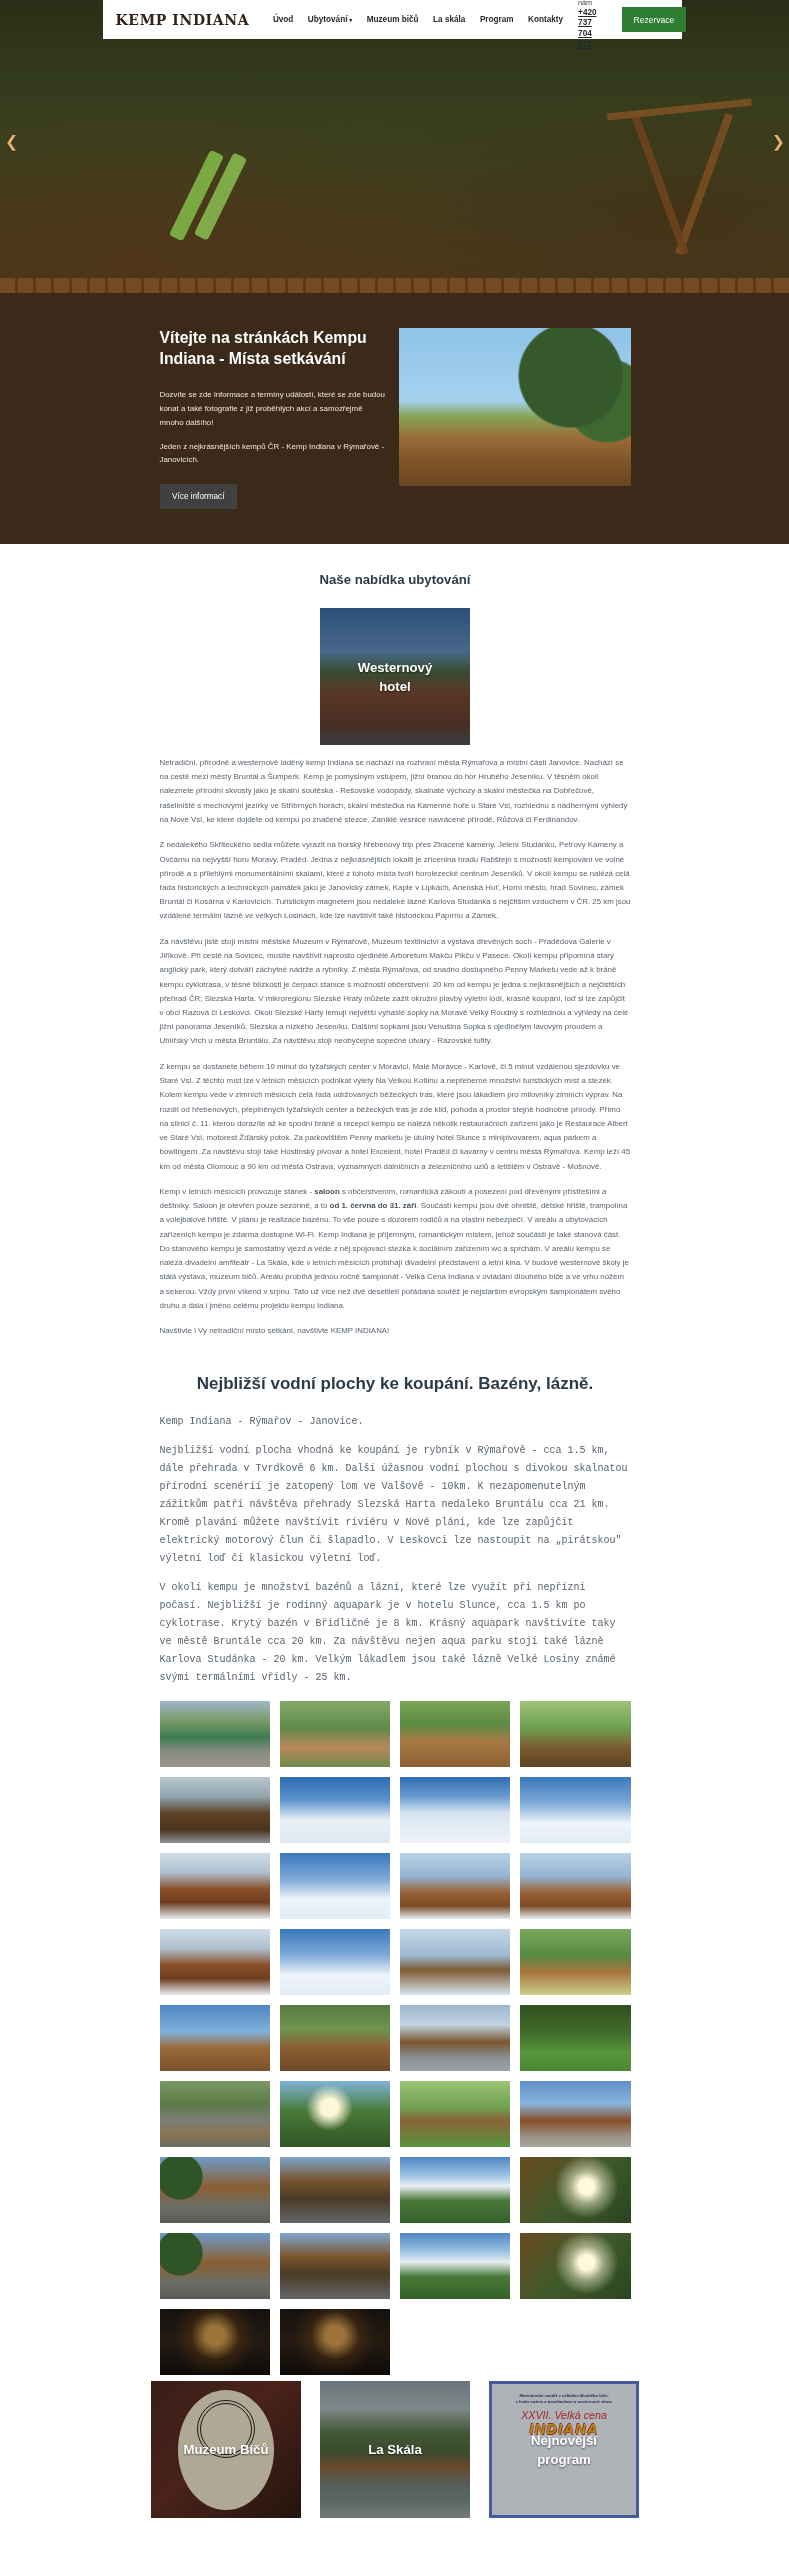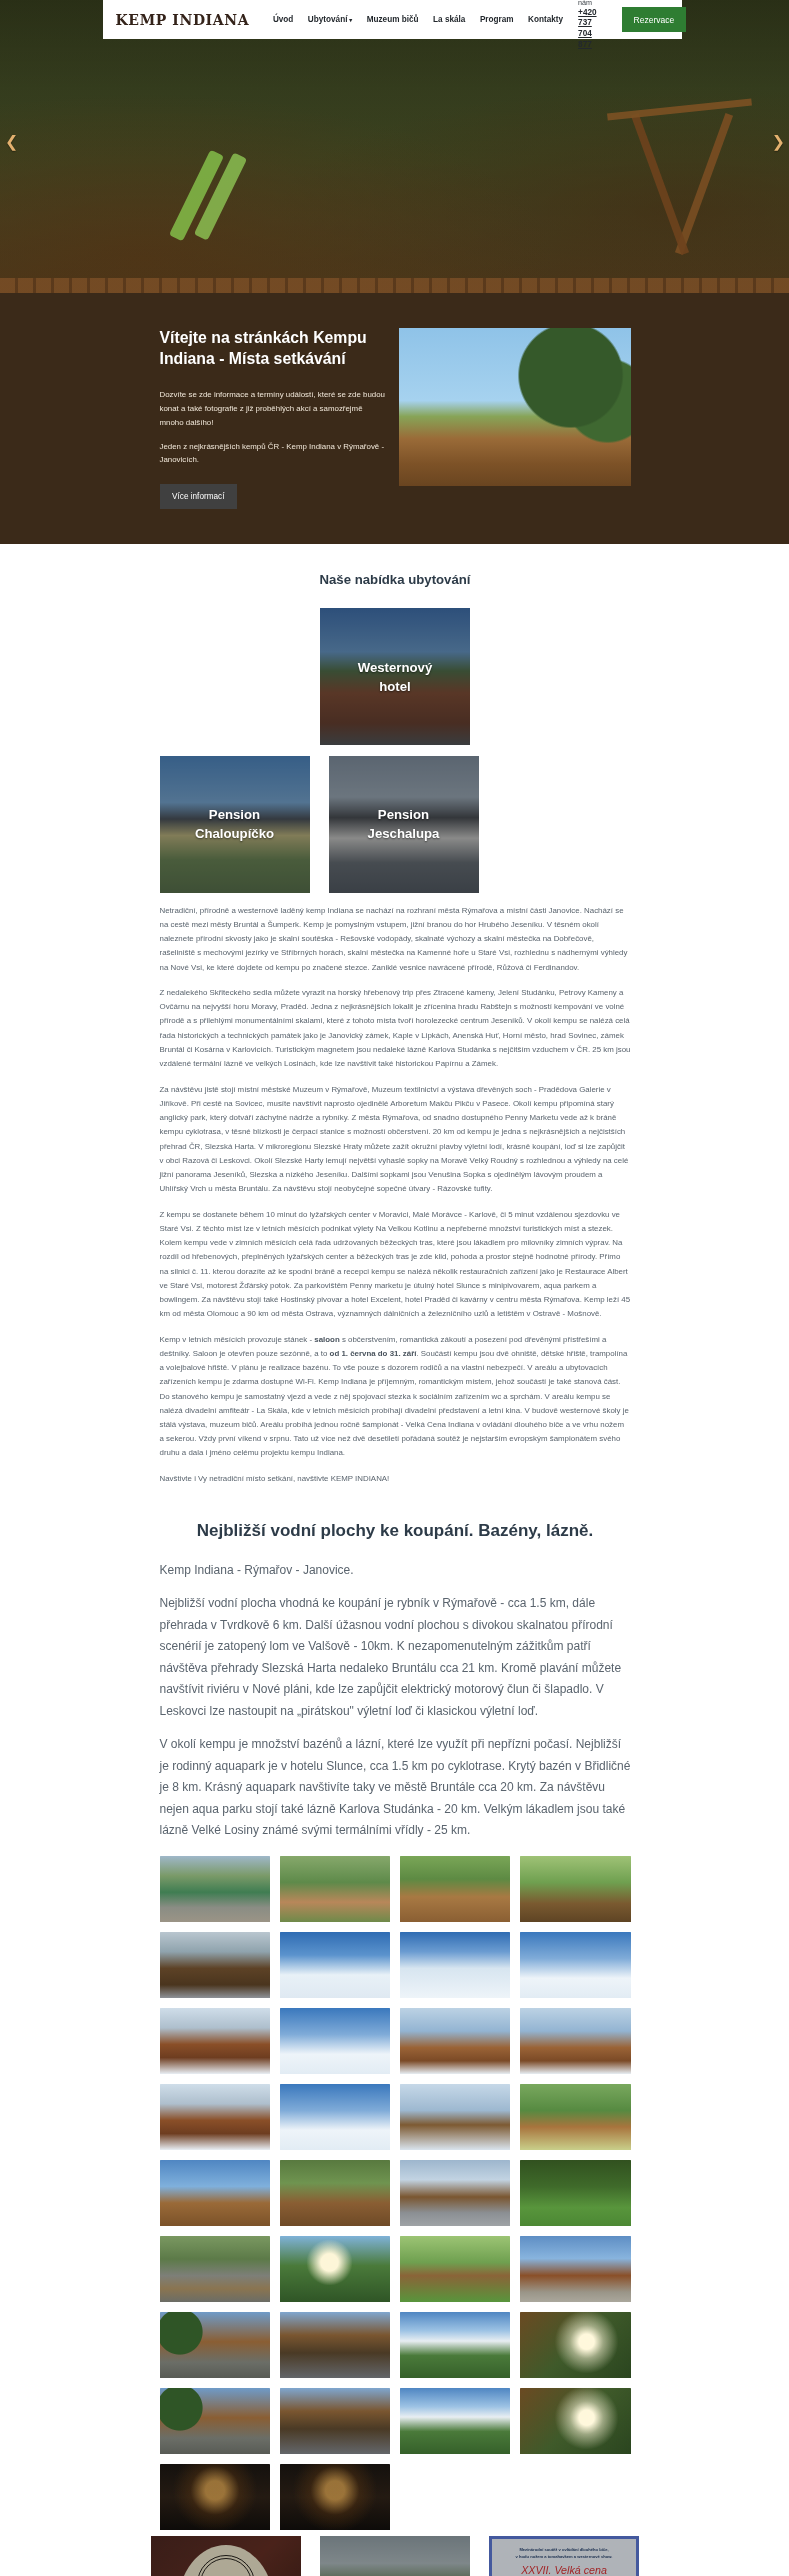--- a/index.html
+++ b/index.html
@@ -72,21 +72,21 @@
   .img-acc3 { background:linear-gradient(180deg,#54616d 0%,#76848f 30%,#3e3d3b 48%,#c9bd72 62%,#b4a75e 80%,#8e8a80 100%); }
   .img-acc4 { background:linear-gradient(180deg,#4f8ecb 0%,#7fb2dd 34%,#4b4f51 46%,#cfc17a 58%,#6f8a4a 76%,#5c7440 100%); }
   .img-acc5 { background:linear-gradient(180deg,#8d9aa5 0%,#aab6bd 30%,#4a4a48 45%,#ded9cf 60%,#6a6e6e 78%,#55595b 100%); }
 
   
   .about p { margin:0 0 11.3px; color:#5a646e; font-size:7.9px; line-height:1.8; }
   .about b { color:#4a545e; }
 
   
   .water-sub { color:#5a646e; font-size:7.9px; margin:0 0 8.8px; }
-  .water p { margin:0 0 11.3px; color:#5a646e; font-size:12px; line-height:1.8; }
+  .water p { margin:0 0 11.3px; color:#5a646e; font-size:10px; line-height:1.8;font-family:Liberation Mono, monospace; }
   .gallery { display:grid; grid-template-columns:repeat(4,1fr); gap:10px; margin:14px 0 6.3px; }
   .g-img { height:66px; cursor:pointer; border-radius:0.6px; }
   .v-fence-green{background:linear-gradient(180deg,#9fb7c9 0%,#7a9a68 30%,#3f7d52 55%,#8a8d84 78%,#9b9486 100%)}
   .v-garden{background:linear-gradient(180deg,#86a86b 0%,#5e8a4a 40%,#b8875a 70%,#6f8a4a 100%)}
   .v-deck{background:linear-gradient(180deg,#7aa657 0%,#5d8a43 35%,#a87943 62%,#8a5f33 100%)}
   .v-gate{background:linear-gradient(180deg,#9fc276 0%,#6fa050 40%,#7a5a30 72%,#5e4424 100%)}
   .v-barn{background:linear-gradient(180deg,#b9c6cf 0%,#8fa3ad 30%,#5d4226 55%,#4a351e 80%,#8d9197 100%)}
   .v-snow-tree{background:linear-gradient(180deg,#2f6cb3 0%,#5b93cd 35%,#e8f1f7 65%,#dfe9f2 100%)}
   .v-snow-gate{background:linear-gradient(180deg,#2f6cb3 0%,#6b9cd1 30%,#d7e5f0 55%,#eef4f9 100%)}
   .v-snow-field{background:linear-gradient(180deg,#3a78bd 0%,#7fabd8 40%,#eef4f9 70%,#e2ecf4 100%)}
@@ -165,30 +165,20 @@
     <div class="welcome-img"></div>
   </div>
 </section>
 
 <section>
   <h2 class="section-title">Naše nabídka ubytování</h2>
   <div class="cards-row">
     <div class="photo-card img-acc1">
       <i class="overlay"></i>
       <span class="card-label">Westernový hotel</span>
-    </div>
-  </div>
-  <div class="cards-row left-align">
-    <div class="photo-card img-acc4">
-      <i class="overlay"></i>
-      <span class="card-label">Pension Chaloupíčko</span>
-    </div>
-    <div class="photo-card img-acc5">
-      <i class="overlay"></i>
-      <span class="card-label">Pension Jeschalupa</span>
     </div>
   </div>
 </section>
 
 <section class="about">
   <div class="container">
     <p>Netradiční, přírodně a westernově laděný kemp Indiana se nachází na rozhraní města Rýmařova a místní části Janovice. Nachází se na cestě mezi městy Bruntál a Šumperk. Kemp je pomyslným vstupem, jižní branou do hor Hrubého Jeseníku. V těsném okolí naleznete přírodní skvosty jako je skalní soutěska - Rešovské vodopády, skalnaté výchozy a skalní městečka na Dobřečově, rašeliniště s mechovými jezírky ve Stříbrných horách, skalní městečka na Kamenné hoře u Staré Vsi, rozhlednu s nádhernými výhledy na Nové Vsi, ke které dojdete od kempu po značené stezce. Zaniklé vesnice navrácené přírodě, Růžová či Ferdinandov.</p>
     <p>Z nedalekého Skřiteckého sedla můžete vyrazit na horský hřebenový trip přes Ztracené kameny, Jelení Studánku, Petrovy Kameny a Ovčárnu na nejvyšší horu Moravy, Praděd. Jedna z nejkrásnějších lokalit je zřícenina hradu Rabštejn s možností kempování ve volné přírodě a s přilehlými monumentálními skalami, které z tohoto místa tvoří horolezecké centrum Jeseníků. V okolí kempu se nalézá celá řada historických a technických památek jako je Janovický zámek, Kaple v Lipkách, Anenská Huť, Horní město, hrad Sovinec, zámek Bruntál či Kosárna v Karlovicích. Turistickým magnetem jsou nedaleké lázně Karlova Studánka s nejčitším vzduchem v ČR. 25 km jsou vzdálené termální lázně ve velkých Losinách, kde lze navštívit také historickou Papírnu a Zámek.</p>
     <p>Za návštěvu jistě stojí místní městské Muzeum v Rýmařově, Muzeum textilnictví a výstava dřevěných soch - Pradědova Galerie v Jiříkově. Při cestě na Sovicec, musíte navštívit naprosto ojedinělé Arboretum Makču Pikču v Pasece. Okolí kempu připomíná starý anglický park, který dotváří záchytné nádrže a rybníky. Z města Rýmařova, od snadno dostupného Penny Marketu vede až k bráně kempu cyklotrasa, v těsné blízkosti je čerpací stanice s možností občerstvení. 20 km od kempu je jedna s nejkrásnějších a nejčistších přehrad ČR, Slezská Harta. V mikroregionu Slezské Hraty můžete zažít okružní plavby výletní lodí, krásně koupání, loď si lze zapůjčit v obci Razová či Leskovci. Okolí Slezské Harty lemují největší vyhaslé sopky na Moravě Velký Roudný s rozhlednou a výhledy na celé jižní panorama Jeseníků, Slezska a nízkého Jeseníku. Dalšími sopkami jsou Venušina Sopka s ojedinělým lávovým proudem a Uhlířský Vrch u města Bruntálu. Za návštěvu stojí neobyčejné sopečné útvary - Rázovské tufity.</p>
     <p>Z kempu se dostanete během 10 minut do lyžařských center v Moravici, Malé Morávce - Karlově, či 5 minut vzdálenou sjezdovku ve Staré Vsi. Z těchto míst lze v letních měsících podnikat výlety Na Velkou Kotlinu a nepřeberné množství turistických míst a stezek. Kolem kempu vede v zimních měsících celá řada udržovaných běžeckých tras, které jsou lákadlem pro milovníky zimních výprav. Na rozdíl od hřebenových, přeplněných lyžařských center a běžeckých tras je zde klid, pohoda a prostor stejně hodnotné přírody. Přímo na silnici č. 11. kterou dorazíte až ke spodní bráně a recepci kempu se nalézá několik restauračních zařízení jako je Restaurace Albert ve Staré Vsi, motorest Žďárský potok. Za parkovištěm Penny marketu je útulný hotel Slunce s minipivovarem, aqua parkem a bowlingem. Za návštěvu stojí také Hostinský pivovar a hotel Excelent, hotel Praděd či kavárny v centru města Rýmařova. Kemp leží 45 km od města Olomouc a 90 km od města Ostrava, významných dálničních a železničního uzlů a letištěm v Ostravě - Mošnově.</p>

